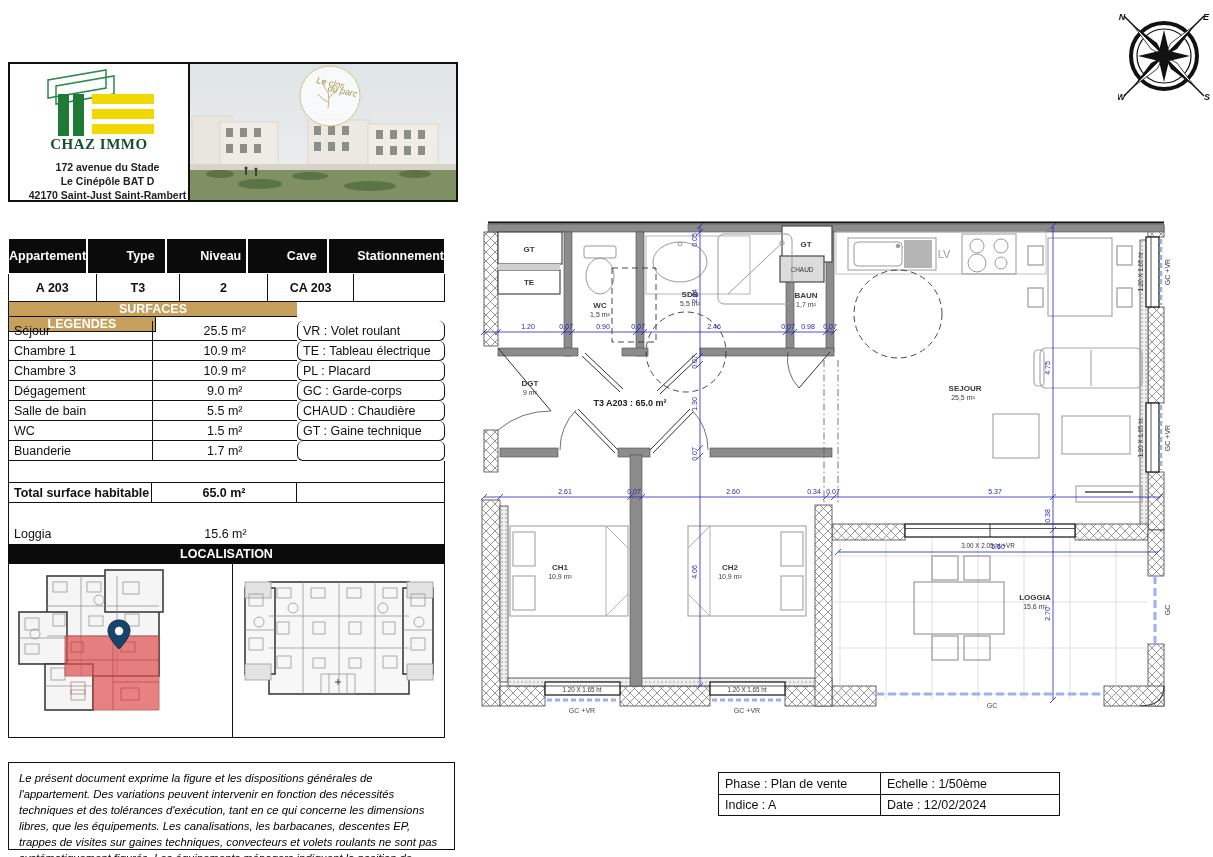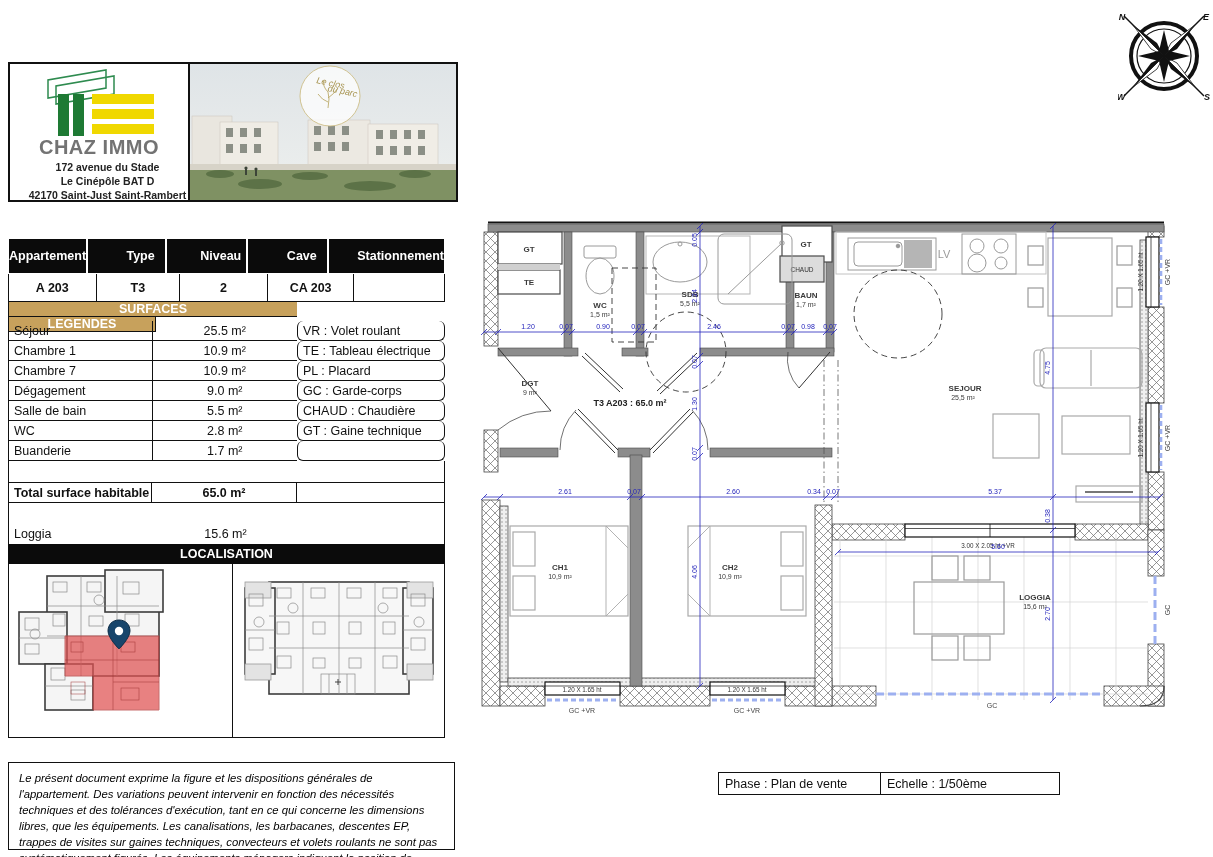--- a/index.html
+++ b/index.html
@@ -4,21 +4,21 @@
 <style>
   * { margin:0; padding:0; box-sizing:border-box; }
   html,body { background:#fff; }
   body { font-family:"Liberation Sans", sans-serif; color:#111; }
   #page { position:relative; width:1213px; height:857px; background:#fff; overflow:hidden; }
 
   
   #header-box { position:absolute; left:8px; top:62px; width:450px; height:140px; border:2px solid #111; display:flex; }
   #logo-cell { width:178px; height:100%; background:#fff; position:relative; }
   #logo-art { position:absolute; left:30px; top:4px; }
-  #logo-title { position:absolute; left:0; top:72px; width:178px; text-align:center; font-weight:bold; font-size:20px; letter-spacing:.5px; color:#737373; }
+  #logo-title { position:absolute; left:0; top:72px; width:178px; text-align:center; font-weight:bold; font-size:15px; letter-spacing:.5px; color:#14532d;font-family:Liberation Serif, serif; }
   #logo-addr { position:absolute; left:0; top:96px; width:195px; text-align:center; font-size:10.5px; font-weight:bold; line-height:1.35; color:#222; }
   #photo-cell { flex:1; position:relative; overflow:hidden; border-left:2px solid #111; }
 
   
   #compass { position:absolute; left:1118px; top:6px; }
 
   
   #panel { position:absolute; left:8px; top:238px; width:437px; }
   .blackbar { background:#0b0b0b; color:#fff; font-weight:bold; }
   .row { display:flex; }
@@ -223,34 +223,34 @@
       <div id="surf-col">
         <div class="srow">
             <div class="n">Séjour</div>
             <div class="v">25.5 m²</div>
           </div>
         <div class="srow">
             <div class="n">Chambre 1</div>
             <div class="v">10.9 m²</div>
           </div>
         <div class="srow">
-            <div class="n">Chambre 7</div>
+            <div class="n">Chambre 3</div>
             <div class="v">10.9 m²</div>
           </div>
         <div class="srow">
             <div class="n">Dégagement</div>
             <div class="v">9.0 m²</div>
           </div>
         <div class="srow">
             <div class="n">Salle de bain</div>
             <div class="v">5.5 m²</div>
           </div>
         <div class="srow">
             <div class="n">WC</div>
-            <div class="v">2.8 m²</div>
+            <div class="v">1.5 m²</div>
           </div>
         <div class="srow">
             <div class="n">Buanderie</div>
             <div class="v">1.7 m²</div>
           </div>
       </div>
       <div id="leg-col">
         <div class="lrow">VR : Volet roulant</div>
         <div class="lrow">TE : Tableau électrique</div>
         <div class="lrow">PL : Placard</div>
@@ -670,15 +670,19 @@
         <text x="998" y="549" class="dim">5.60</text>
       </g>
     </svg>
   </div>
 
   <div id="titleblock">
     <div class="trow">
       <div class="tc1">Phase : Plan de vente</div>
       <div class="tc2">Echelle : 1/50ème</div>
     </div>
+    <div class="trow">
+      <div class="tc1">Indice : A</div>
+      <div class="tc2">Date : 12/02/2024</div>
+    </div>
   </div>
 
 </div>
 
 </body></html>

